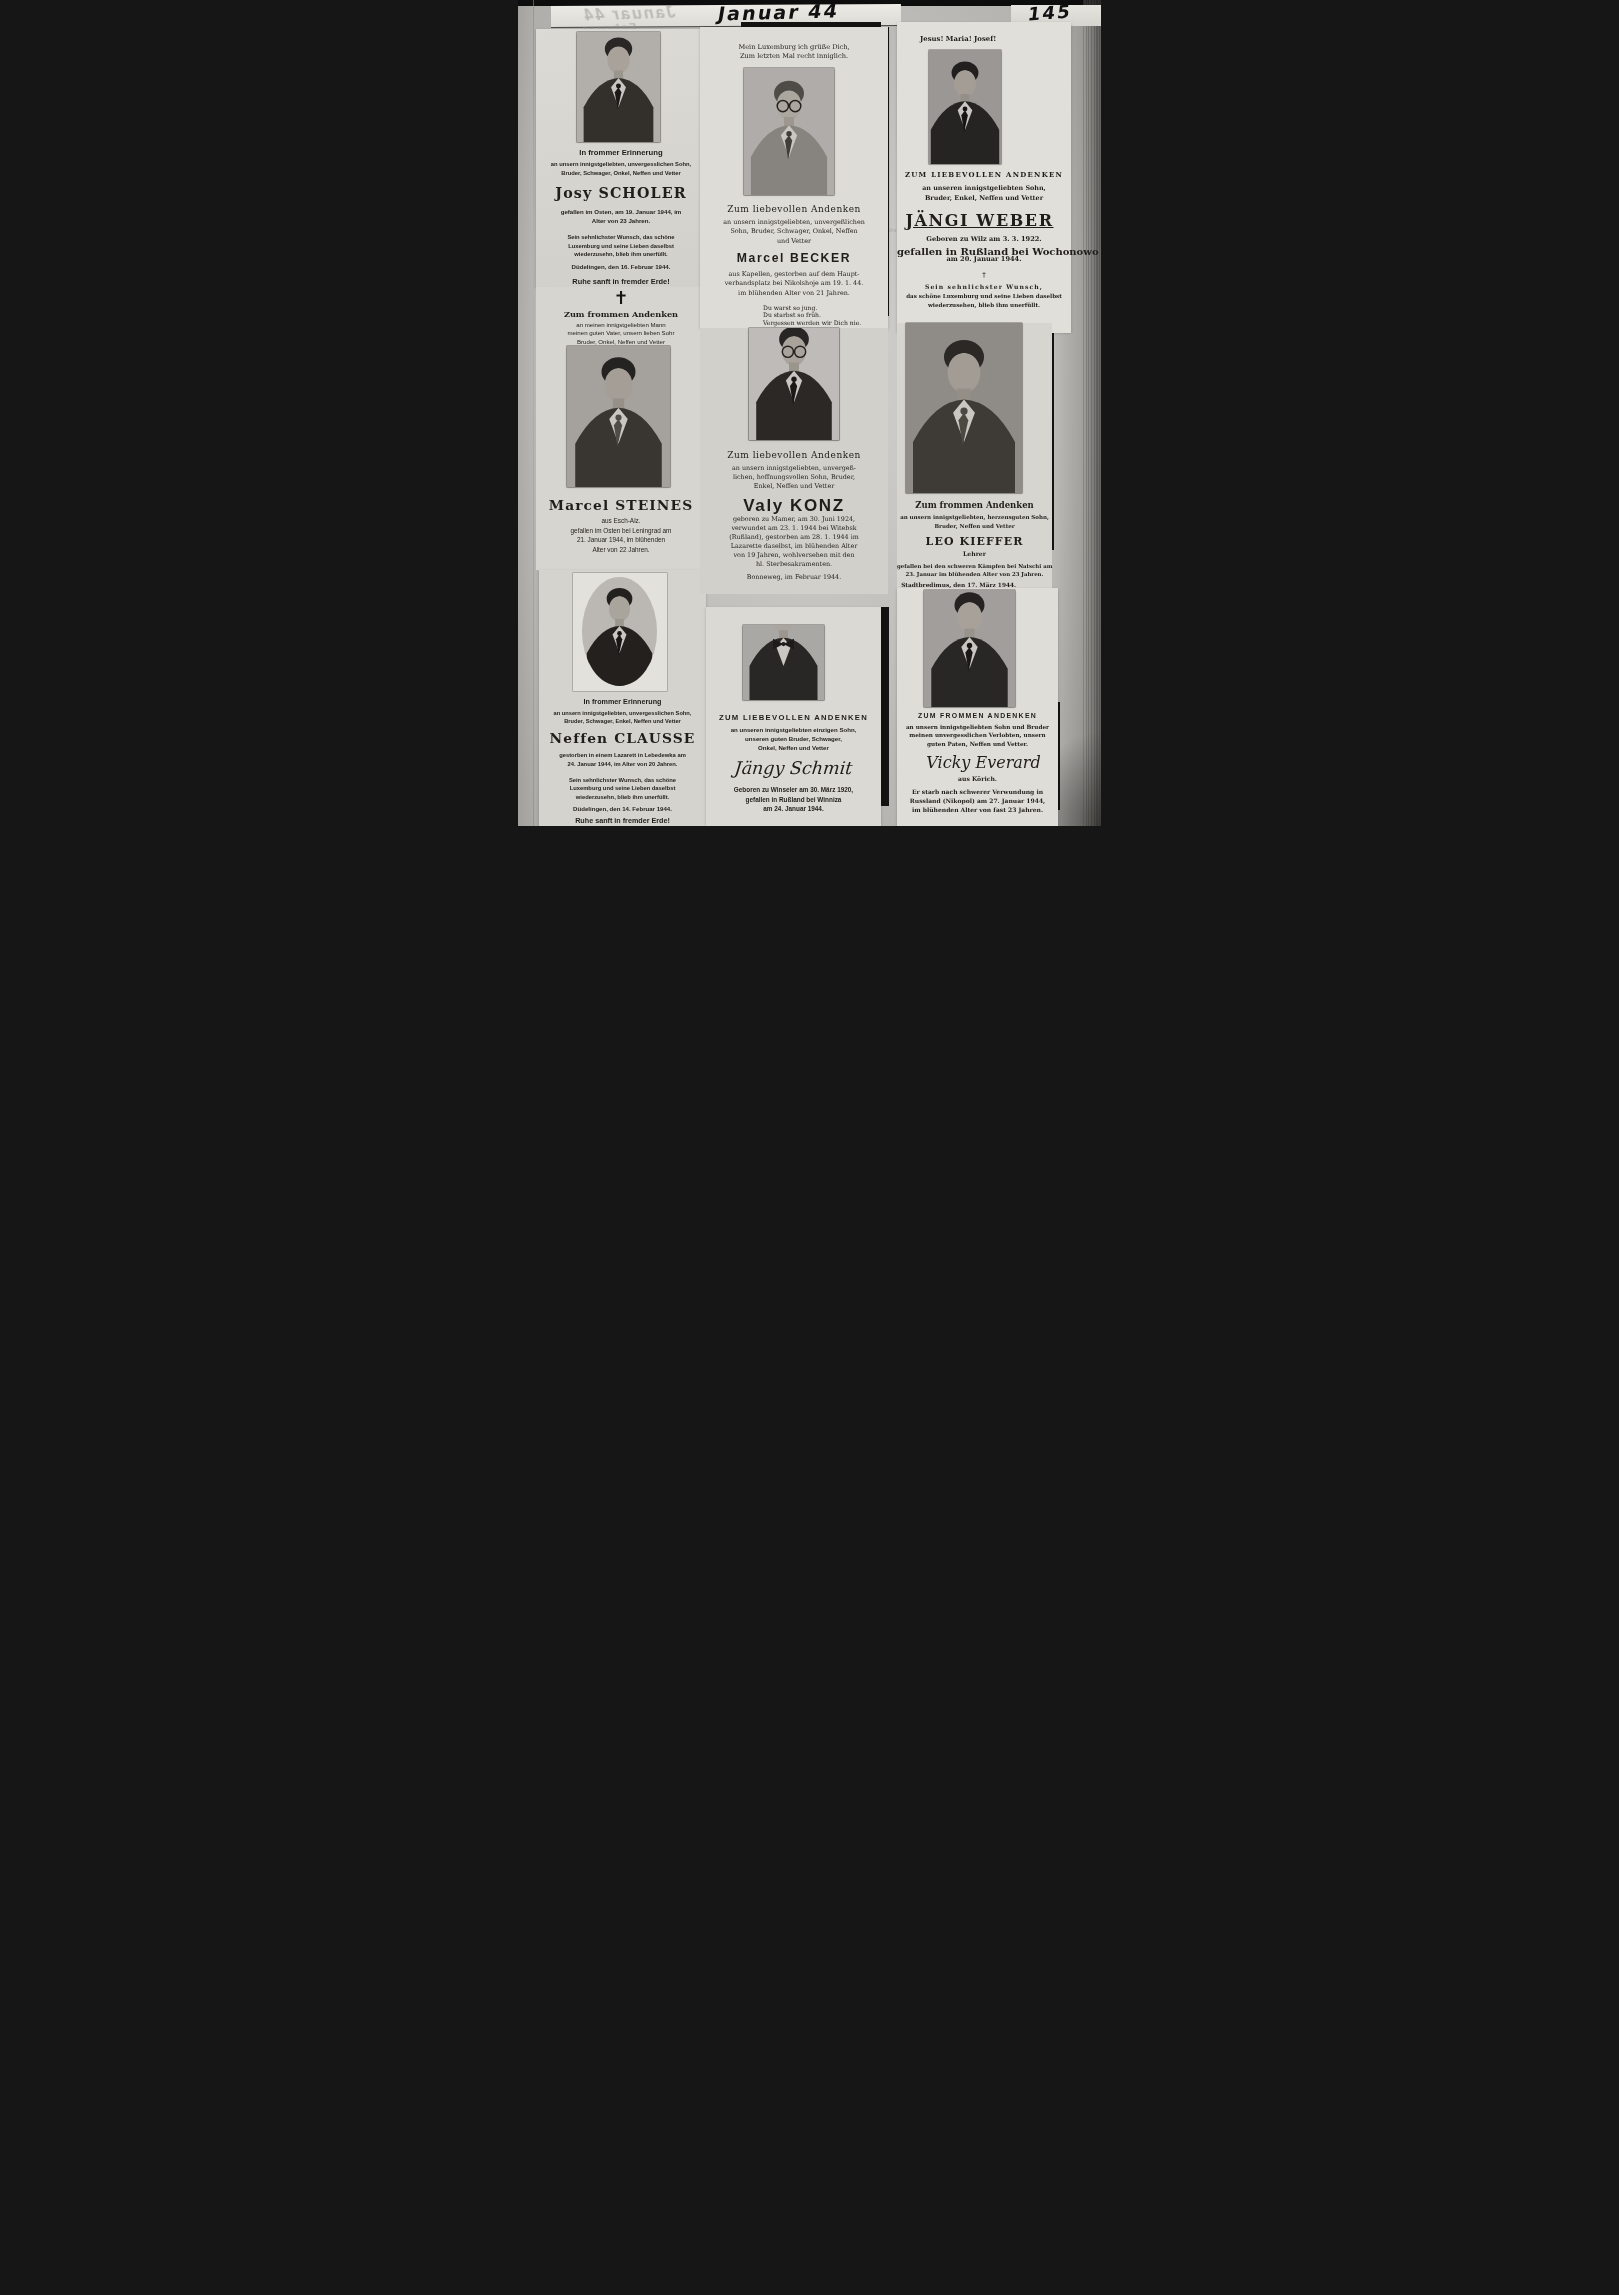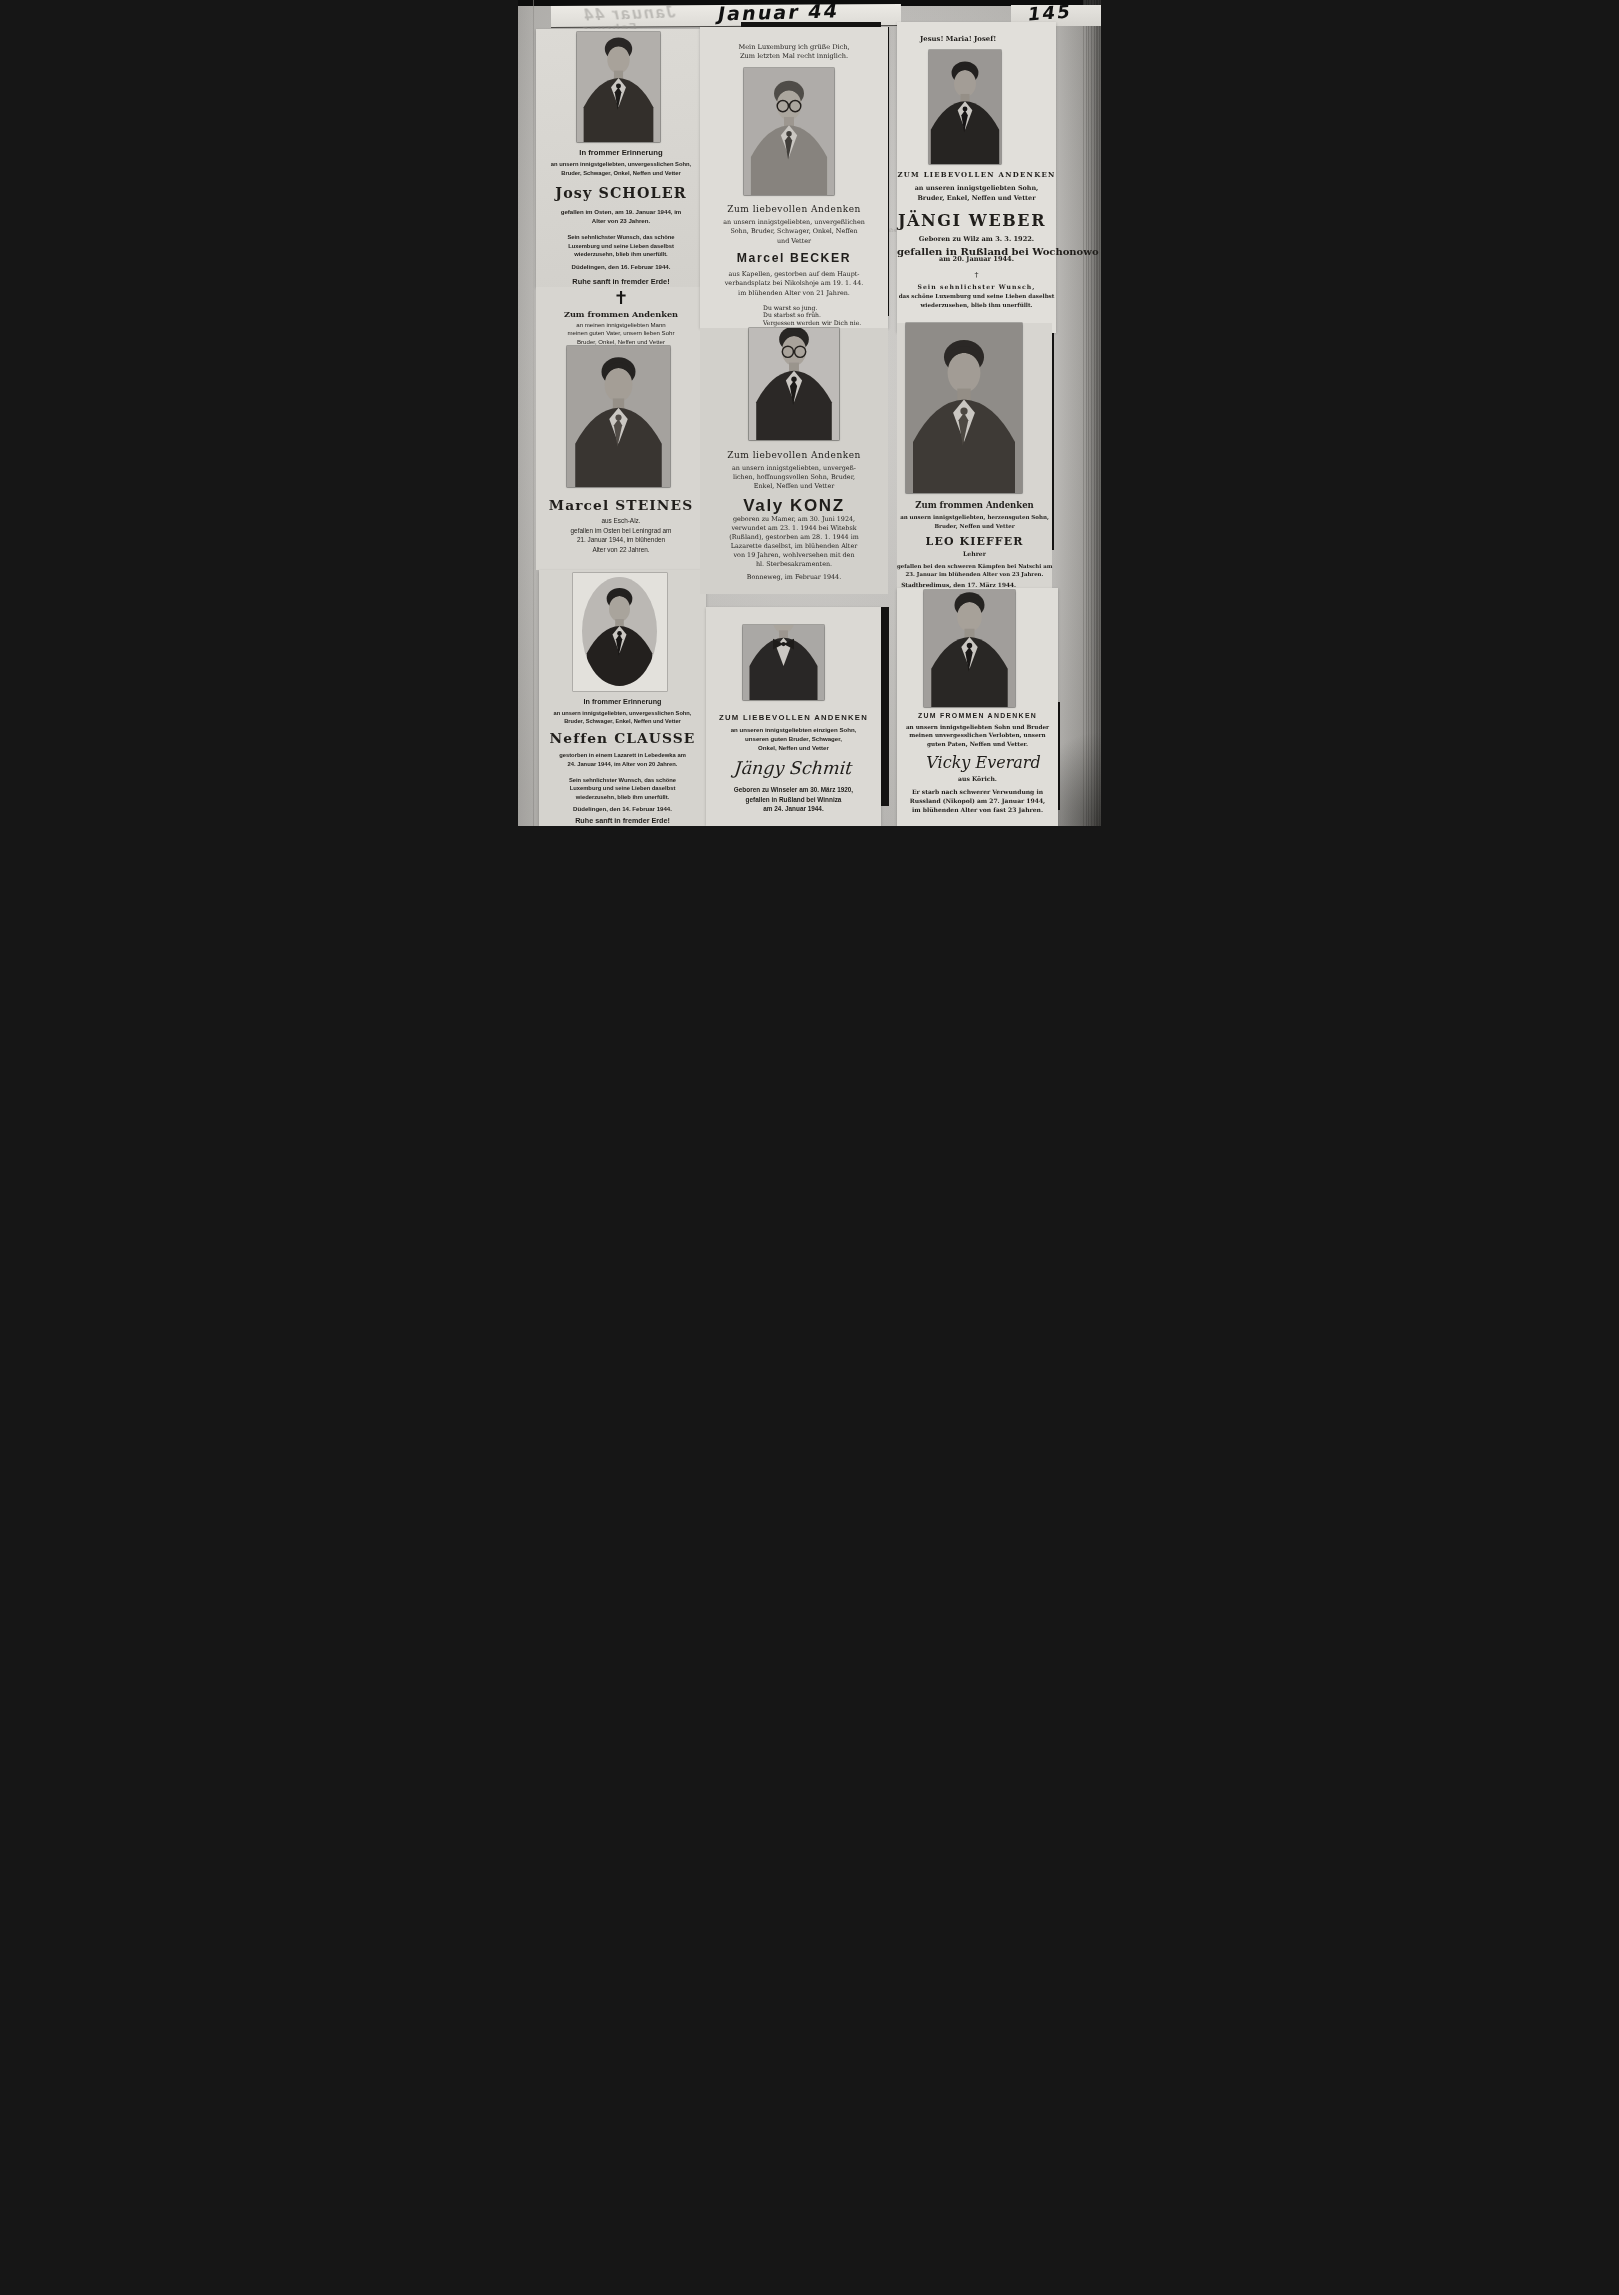--- a/index.html
+++ b/index.html
@@ -257,41 +257,41 @@
     <div class="ln abs spaced" style="left:0;right:0;top:105px;font-size:7.7px;font-weight:bold;">ZUM LIEBEVOLLEN ANDENKEN</div>
     <div class="ln abs" style="left:0;right:0;top:119px;font-size:6.1px;font-weight:bold;">an unseren innigstgeliebten einzigen Sohn,</div>
     <div class="ln abs" style="left:0;right:0;top:128px;font-size:6.1px;font-weight:bold;">unseren guten Bruder, Schwager,</div>
     <div class="ln abs" style="left:0;right:0;top:137px;font-size:6.1px;font-weight:bold;">Onkel, Neffen und Vetter</div>
     <div class="ln script abs" style="left:0;right:0;top:149px;font-size:17.5px;">Jängy Schmit</div>
     <div class="ln abs" style="left:0;right:0;top:178px;font-size:6.4px;font-weight:bold;">Geboren zu Winseler am 30. März 1920,</div>
     <div class="ln abs" style="left:0;right:0;top:188px;font-size:6.4px;font-weight:bold;">gefallen in Rußland bei Winniza</div>
     <div class="ln abs" style="left:0;right:0;top:197px;font-size:6.4px;font-weight:bold;">am 24. Januar 1944.</div>
   </div>
 
-  <div class="clip serif" style="left:379px;top:22px;width:159px;height:311px;background:#e1dfda;">
+  <div class="clip serif" style="left:379px;top:22px;width:159px;height:311px;background:#e1dfda;padding-left:15px;">
     <div class="abs" style="left:23px;top:12.7px;font-size:6.9px;font-weight:bold;">Jesus! Maria! Josef!</div>
     <div class="photo" style="left:32px;top:27.6px;width:72px;height:114px;">
         <svg viewBox="0 0 100 140" preserveAspectRatio="xMidYMax slice">
           <rect width="100" height="140" fill="#9b9894"></rect>
           <rect width="100" height="140" fill="rgba(255,255,255,0.07)"></rect>
           <ellipse cx="50" cy="28" rx="16.5" ry="14" fill="#232120"></ellipse>
           <ellipse cx="50" cy="41" rx="13.5" ry="16.5" fill="#aba59d"></ellipse>
           <path d="M36,33 Q50,16 64,33 L64,26 Q50,12 36,26 Z" fill="#232120"></path>
           <rect x="44.5" y="54" width="11" height="10" fill="#9c968e"></rect>
           <path d="M8,140 L8,98 Q26,64 50,63 Q74,64 92,98 L92,140 Z" fill="#272523"></path>
           <path d="M50,63 L41,74 L50,98 L59,74 Z" fill="#d4d1cc"></path>
           <circle cx="50" cy="72.5" r="3" fill="#171515"></circle>
           <path d="M50,74 L45.5,80 L49,101 L53.5,80 Z" fill="#171515"></path>
           <rect width="100" height="140" fill="rgba(20,18,16,0.05)"></rect>
         </svg>
       </div>
     <div class="ln abs spaced" style="left:0;right:0;top:148px;font-size:6.9px;font-weight:bold;">ZUM LIEBEVOLLEN ANDENKEN</div>
     <div class="ln abs" style="left:0;right:0;top:162px;font-size:6.4px;font-weight:bold;">an unseren innigstgeliebten Sohn,</div>
     <div class="ln abs" style="left:0;right:0;top:172px;font-size:6.4px;font-weight:bold;">Bruder, Enkel, Neffen und Vetter</div>
-    <div class="ln name-slab abs" style="left:0;right:9px;top:187px;font-size:16px;letter-spacing:1.6px;">JÄNGI WEBER</div>
+    <div class="ln name-slab abs" style="left:0;right:9px;top:187px;font-size:16px;letter-spacing:1.6px;text-decoration:underline;">JÄNGI WEBER</div>
     <div class="ln abs" style="left:0;right:0;top:213px;font-size:6.6px;font-weight:bold;">Geboren zu Wilz am 3. 3. 1922.</div>
     <div class="ln abs" style="left:0;right:0;top:223px;font-size:10px;font-weight:bold;">gefallen in Rußland bei Wochonowo</div>
     <div class="ln abs" style="left:0;right:0;top:233px;font-size:6.6px;font-weight:bold;">am 20. Januar 1944.</div>
     <div class="ln abs cross" style="left:0;right:0;top:247px;font-size:8px;">†</div>
     <div class="ln abs" style="left:0;right:0;top:261px;font-size:6.1px;font-weight:bold;letter-spacing:1.1px;">Sein sehnlichster Wunsch,</div>
     <div class="ln abs" style="left:0;right:0;top:270px;font-size:5.6px;font-weight:bold;">das schöne Luxemburg und seine Lieben daselbst</div>
     <div class="ln abs" style="left:0;right:0;top:279px;font-size:5.6px;font-weight:bold;">wiederzusehen, blieb ihm unerfüllt.</div>
   </div>
 
   <div class="clip serif" style="left:379px;top:323px;width:155px;height:265px;background:#d7d5d0;box-shadow:none;">

